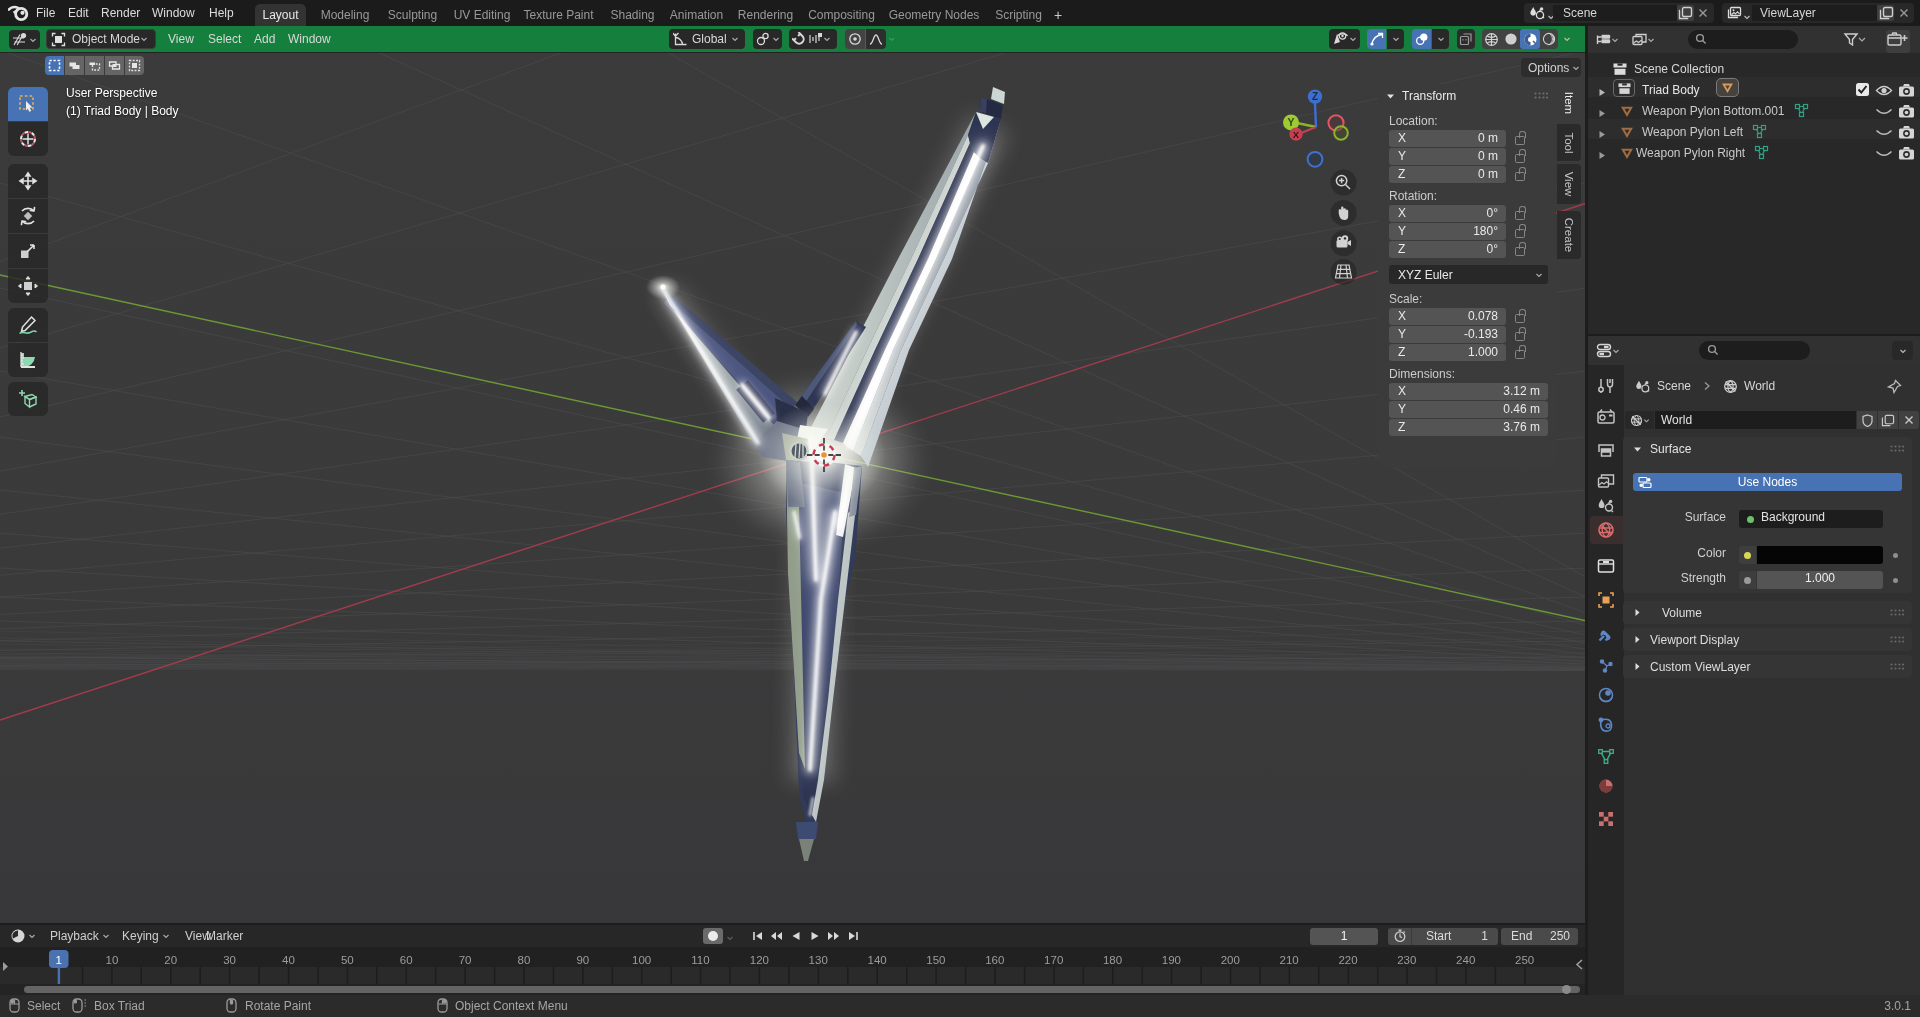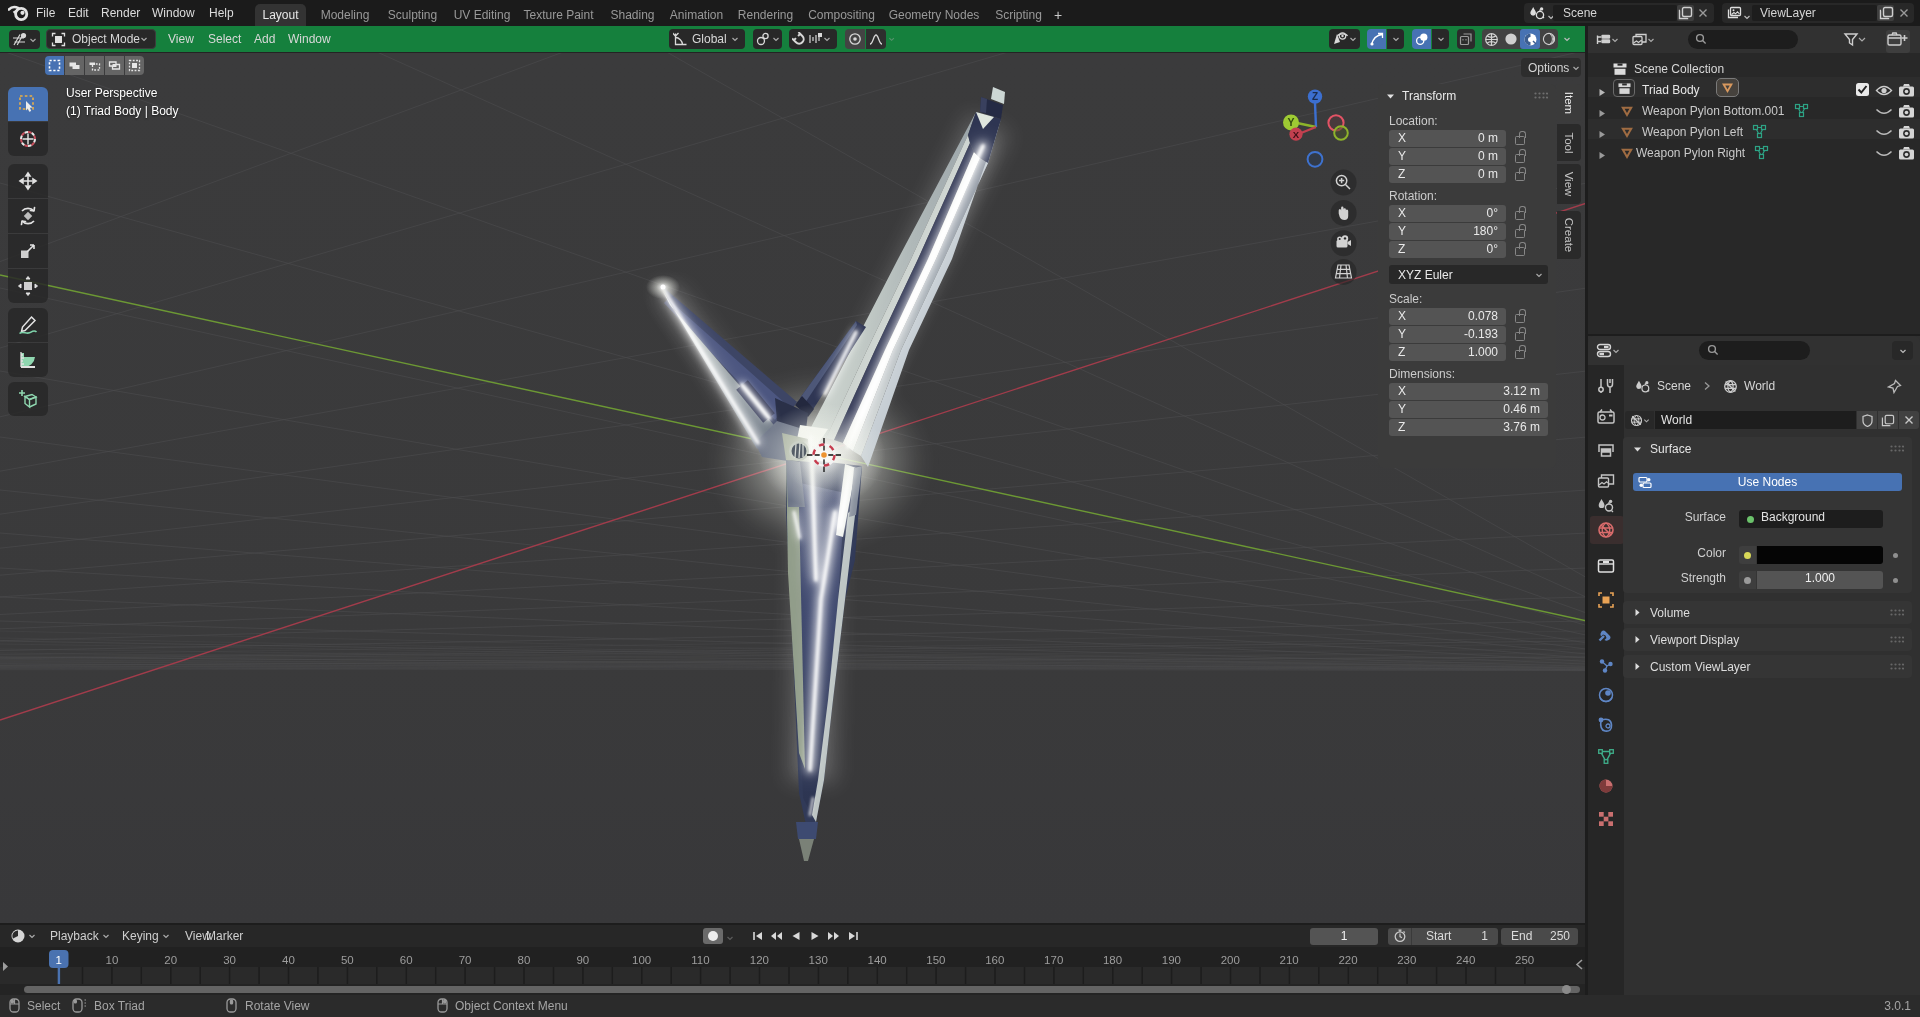--- a/index.html
+++ b/index.html
@@ -1138,21 +1138,21 @@
             <span class="dot" style="position:absolute;left:5px;top:6px;width:7px;height:7px;background:#9a9a9a"></span>
           </span>
         <span style="position:absolute;left:134px;top:0;width:126px;height:18px;background:#545454;border-radius:0 3px 3px 0;text-align:center;color:#f0f0f0">1.000</span>
         <span class="dot" style="position:absolute;left:270px;top:7px;width:5px;height:5px;background:#8f8f8f"></span>
       </div>
     </div>
     <div class="panelhead" style="position:absolute;left:35px;top:265px;width:289px">
       <svg width="9" height="9" viewBox="0 0 9 9" style="margin-left:10px">
           <path d="M2.5 1 L6.5 4.5 L2.5 8" fill="#ddd"></path>
         </svg>
-        <span style="margin-left:8px">Volume</span>
+        <span style="margin-left:20px">Volume</span>
       <svg width="14" height="8" viewBox="0 0 14 8" style="position:absolute;right:8px;opacity:.5">
           <g fill="#999">
             <circle cx="1.5" cy="1.5" r="1.1"></circle>
             <circle cx="5.5" cy="1.5" r="1.1"></circle>
             <circle cx="9.5" cy="1.5" r="1.1"></circle>
             <circle cx="13" cy="1.5" r="1.1"></circle>
             <circle cx="1.5" cy="5.5" r="1.1"></circle>
             <circle cx="5.5" cy="5.5" r="1.1"></circle>
             <circle cx="9.5" cy="5.5" r="1.1"></circle>
             <circle cx="13" cy="5.5" r="1.1"></circle>
@@ -1376,21 +1376,21 @@
     <svg width="15" height="15" viewBox="0 0 15 15" style="position:absolute;left:72px;top:3px">
         <rect x="1" y="1" width="9" height="13" rx="3.5" fill="none" stroke="#9a9a9a" stroke-width="1.3"></rect>
         <rect x="1.6" y="1.6" width="3.4" height="4" rx="1.5" fill="#9a9a9a"></rect>
         <path d="M12.5 2 L14 2 M12.5 5 L14 5 M12.5 8 L14 8" stroke="#9a9a9a" stroke-width="1.2"></path>
       </svg>
     <span style="position:absolute;left:94px;top:4px">Box Triad</span>
     <svg width="15" height="15" viewBox="0 0 15 15" style="position:absolute;left:226px;top:3px">
         <rect x="1" y="1" width="9" height="13" rx="3.5" fill="none" stroke="#9a9a9a" stroke-width="1.3"></rect>
         <rect x="3.8" y="1.6" width="3.4" height="5" rx="1.5" fill="#9a9a9a"></rect>
       </svg>
-    <span style="position:absolute;left:245px;top:4px">Rotate View</span>
+    <span style="position:absolute;left:245px;top:4px">Rotate Paint</span>
     <svg width="11" height="15" viewBox="0 0 11 15" style="position:absolute;left:437px;top:3px">
         <rect x="1" y="1" width="9" height="13" rx="3.5" fill="none" stroke="#9a9a9a" stroke-width="1.3"></rect>
         <path d="M5.5 1 L5.5 6 M1 6 L10 6" stroke="#9a9a9a" stroke-width="1.2"></path>
         <rect x="6" y="1.6" width="3.4" height="4" rx="1.5" fill="#9a9a9a"></rect>
       </svg>
     <span style="position:absolute;left:455px;top:4px">Object Context Menu</span>
     <span style="position:absolute;right:9px;top:4px">3.0.1</span>
   </div>
 </div>
 

